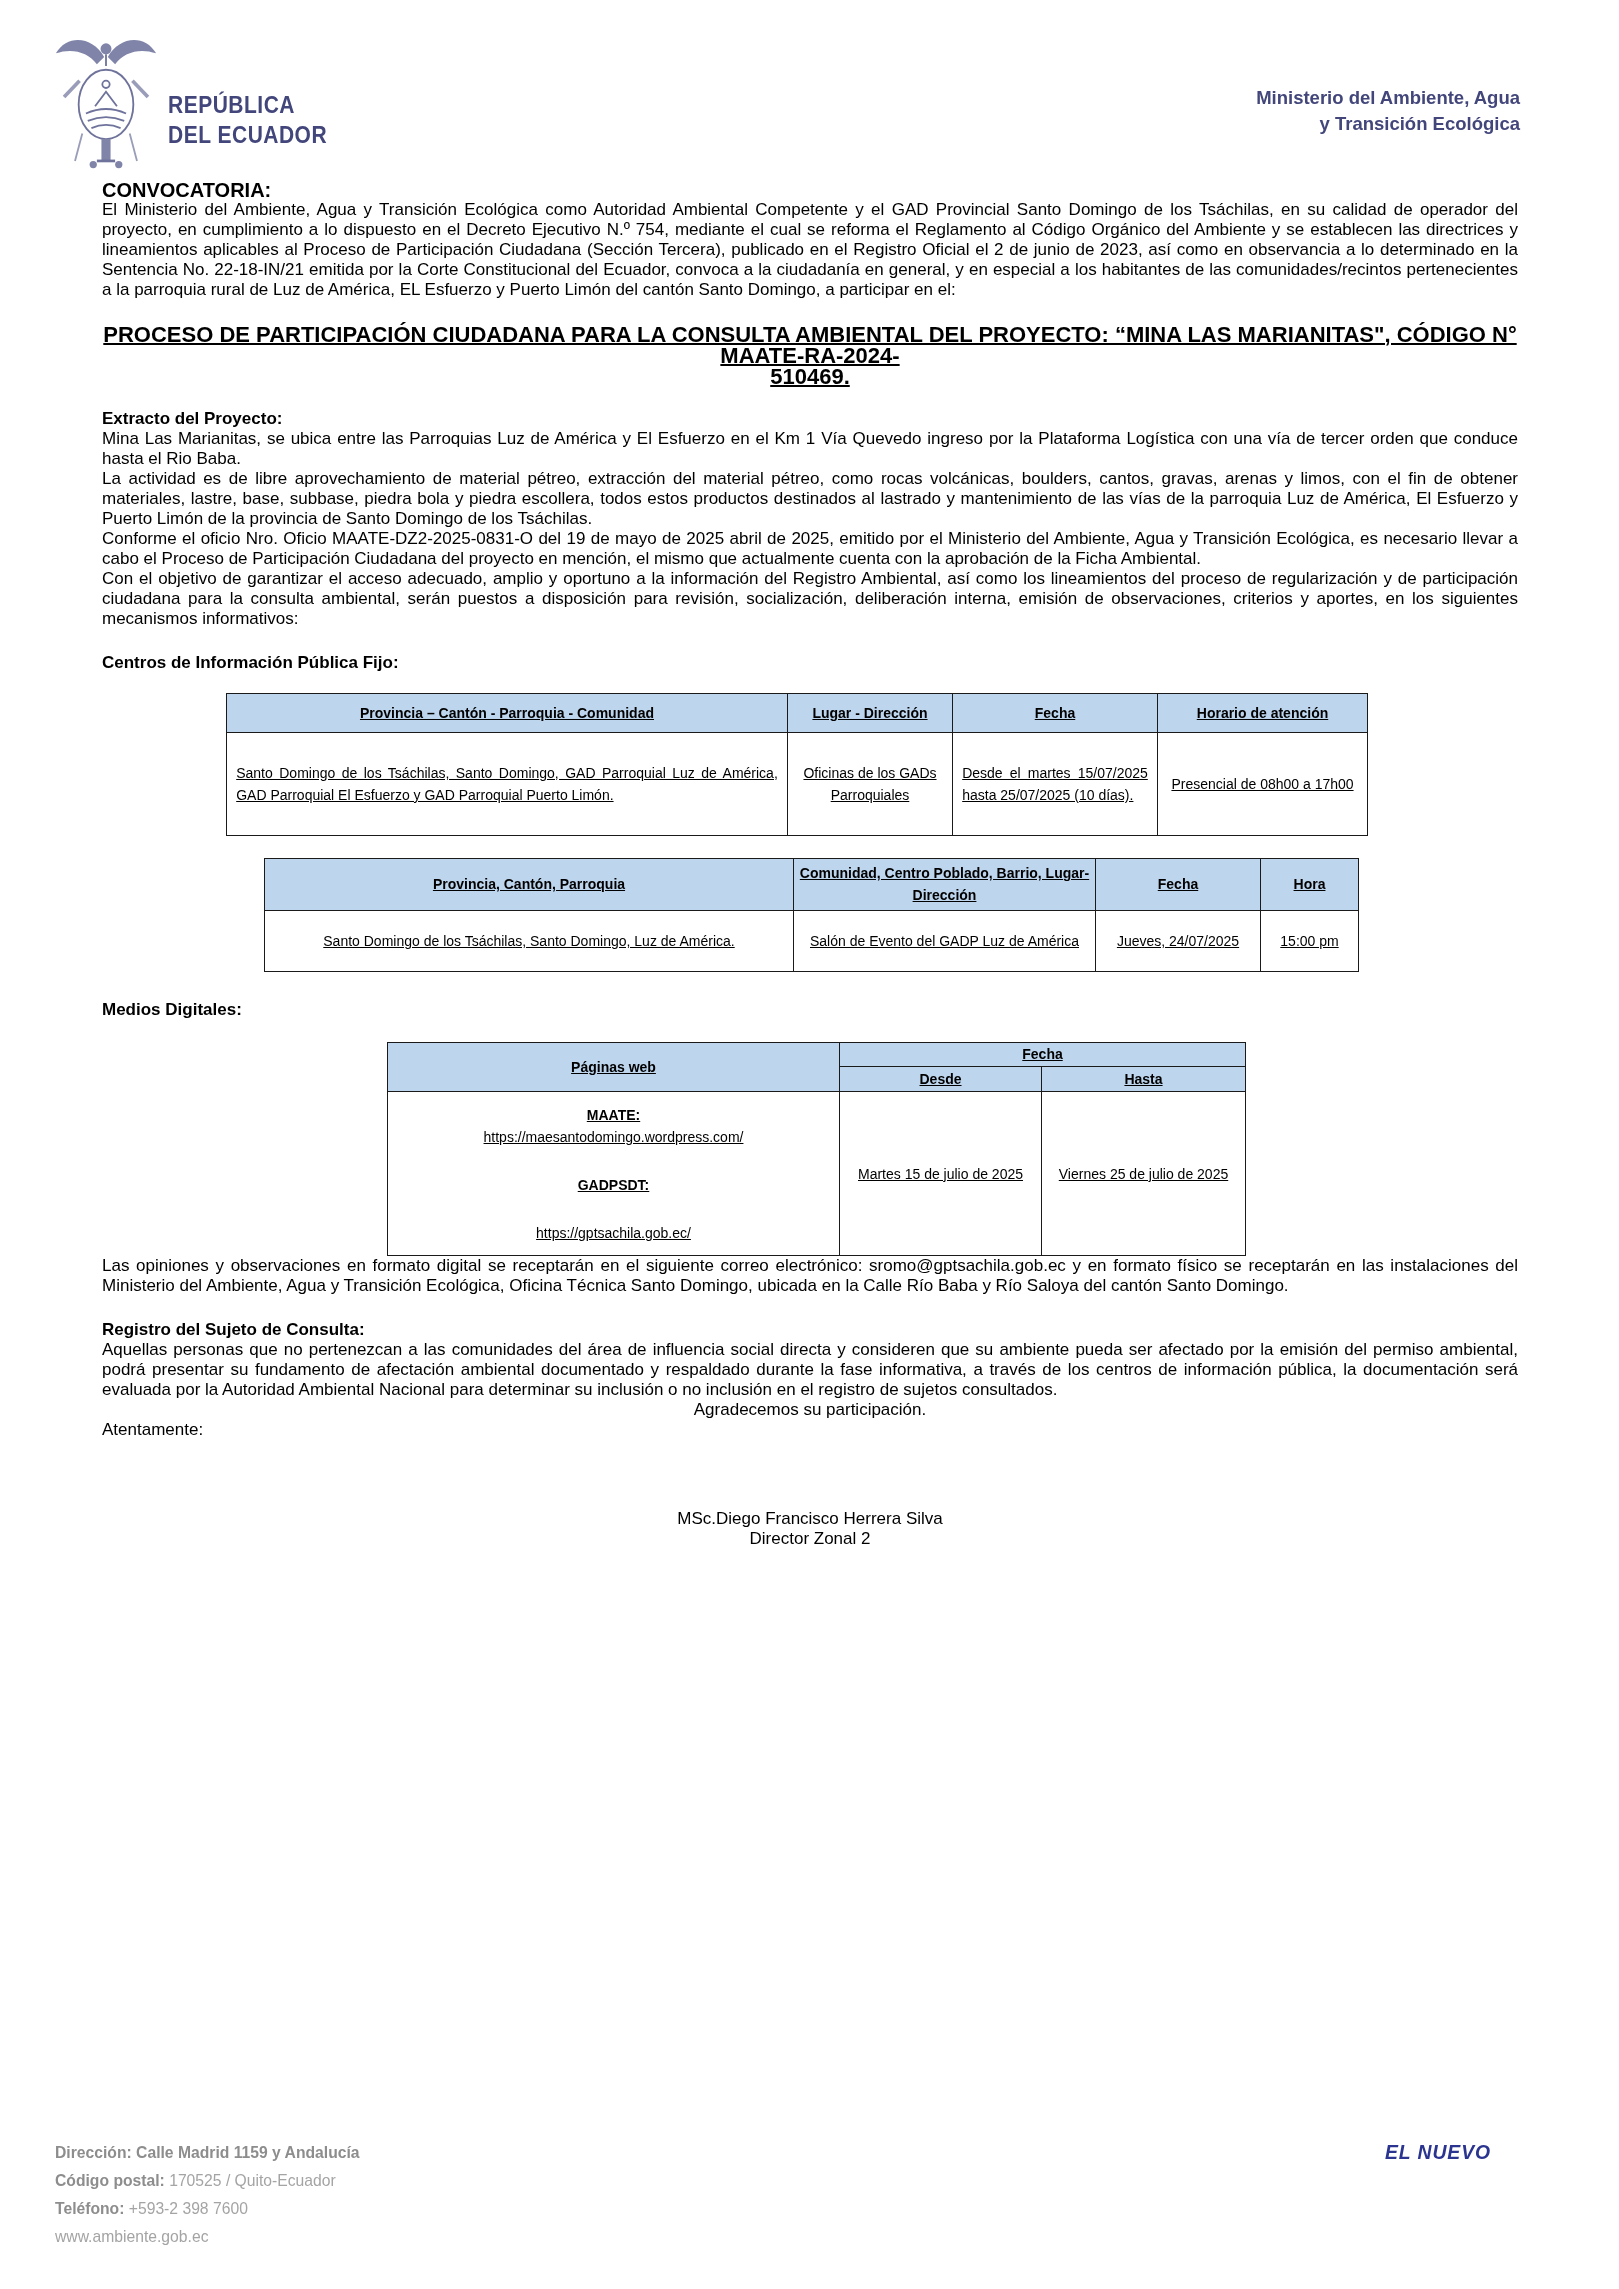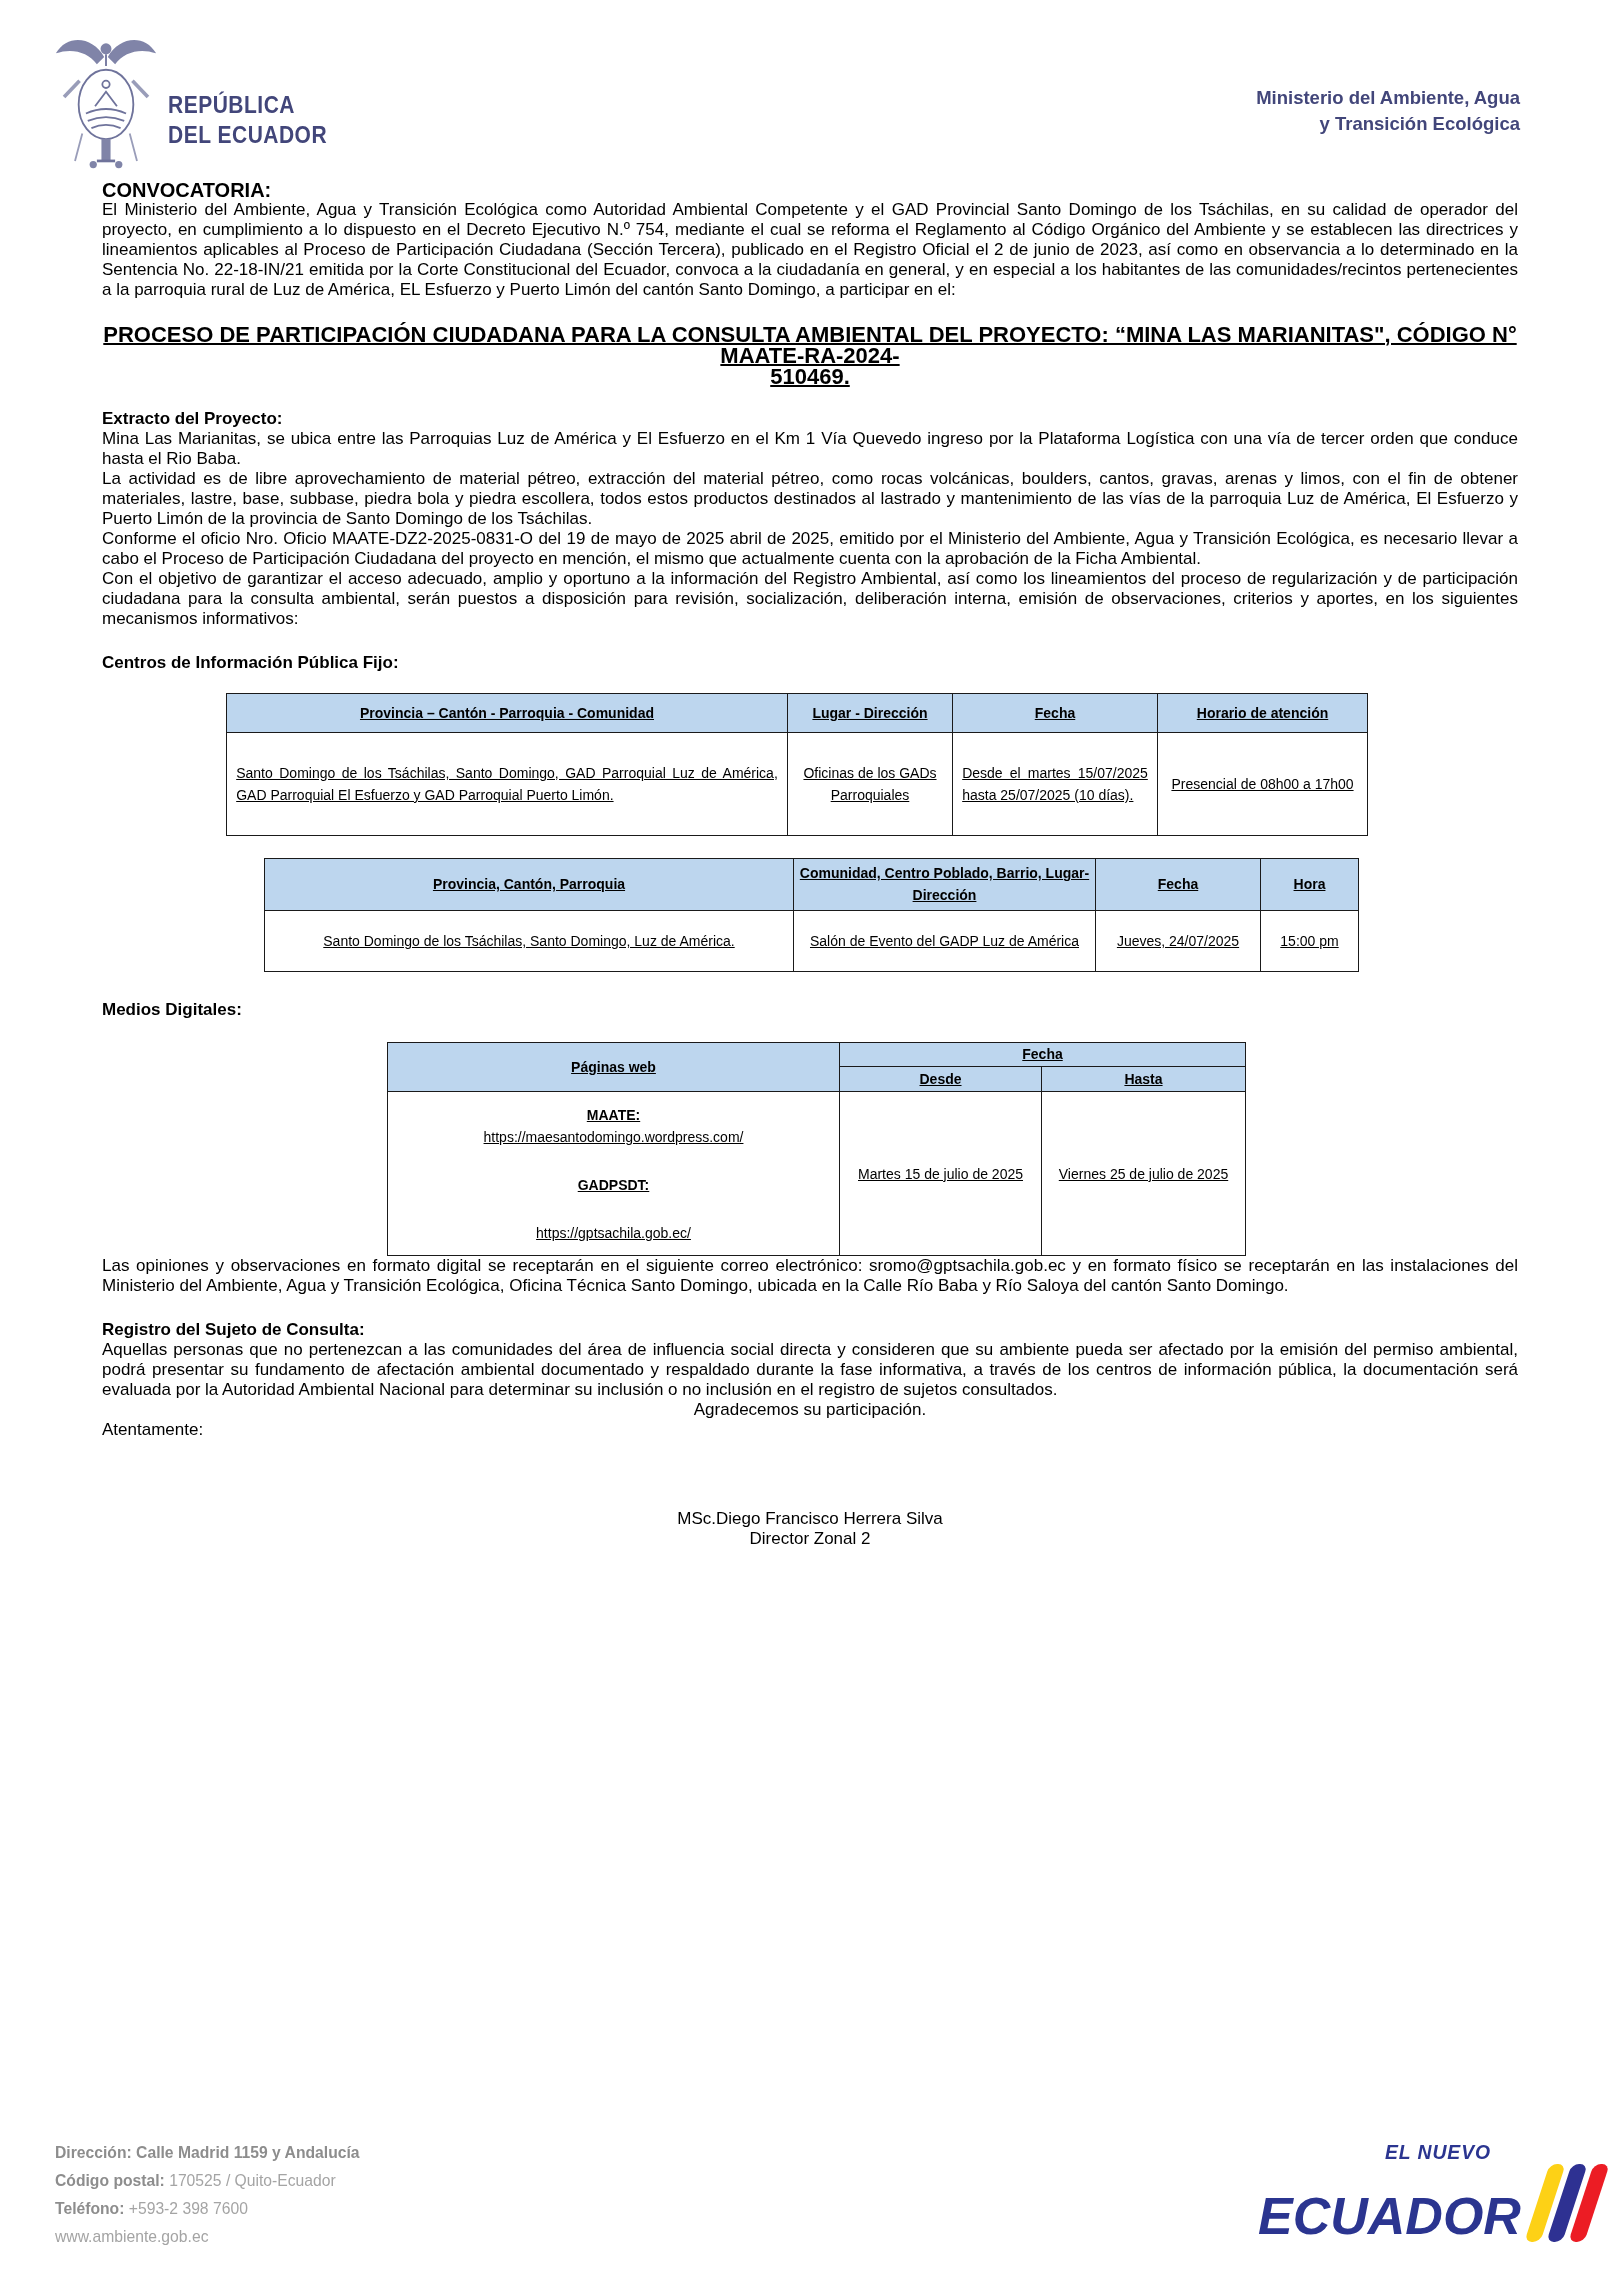--- a/index.html
+++ b/index.html
@@ -238,24 +238,16 @@
     </div>
     <div>
       <span class="lbl">Teléfono:</span>
       <span class="val">+593-2 398 7600</span>
     </div>
     <div>www.ambiente.gob.ec</div>
   </div>
 
   <div class="logo-nuevo">
     <div class="logo-elnuevo">EL NUEVO</div>
-    <div class="logo-row">
-      <div class="logo-ecuador">ECUADOR</div>
-      <div class="stripes">
-        <div class="stripe stripe-yellow"></div>
-        <div class="stripe stripe-blue"></div>
-        <div class="stripe stripe-red"></div>
-      </div>
-    </div>
   </div>
 
 </div>
 
 
 </body></html>

